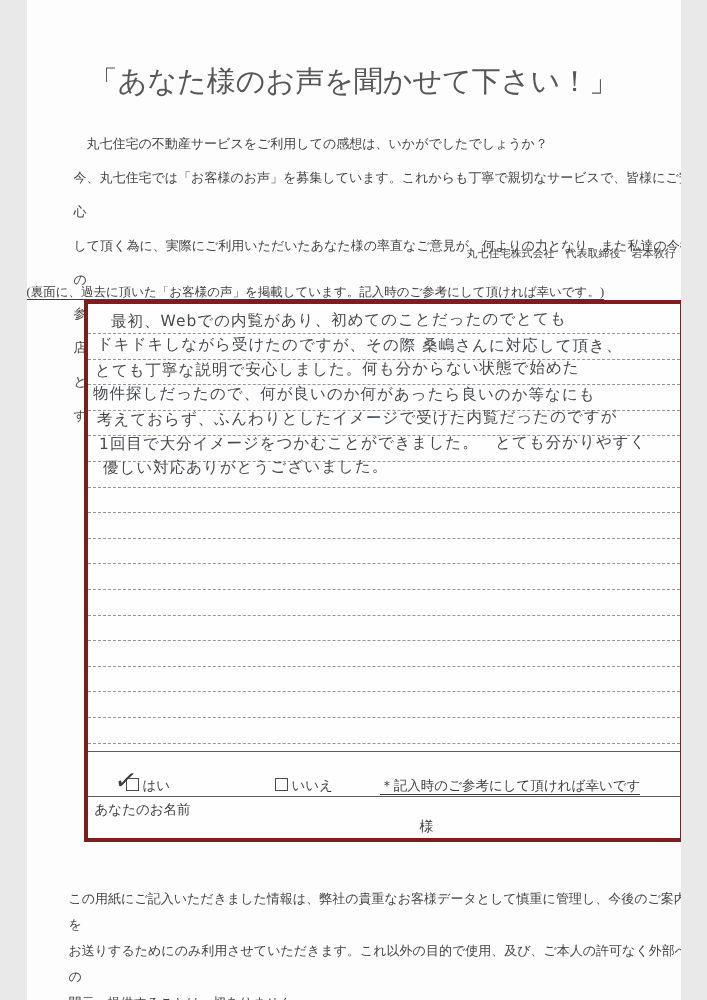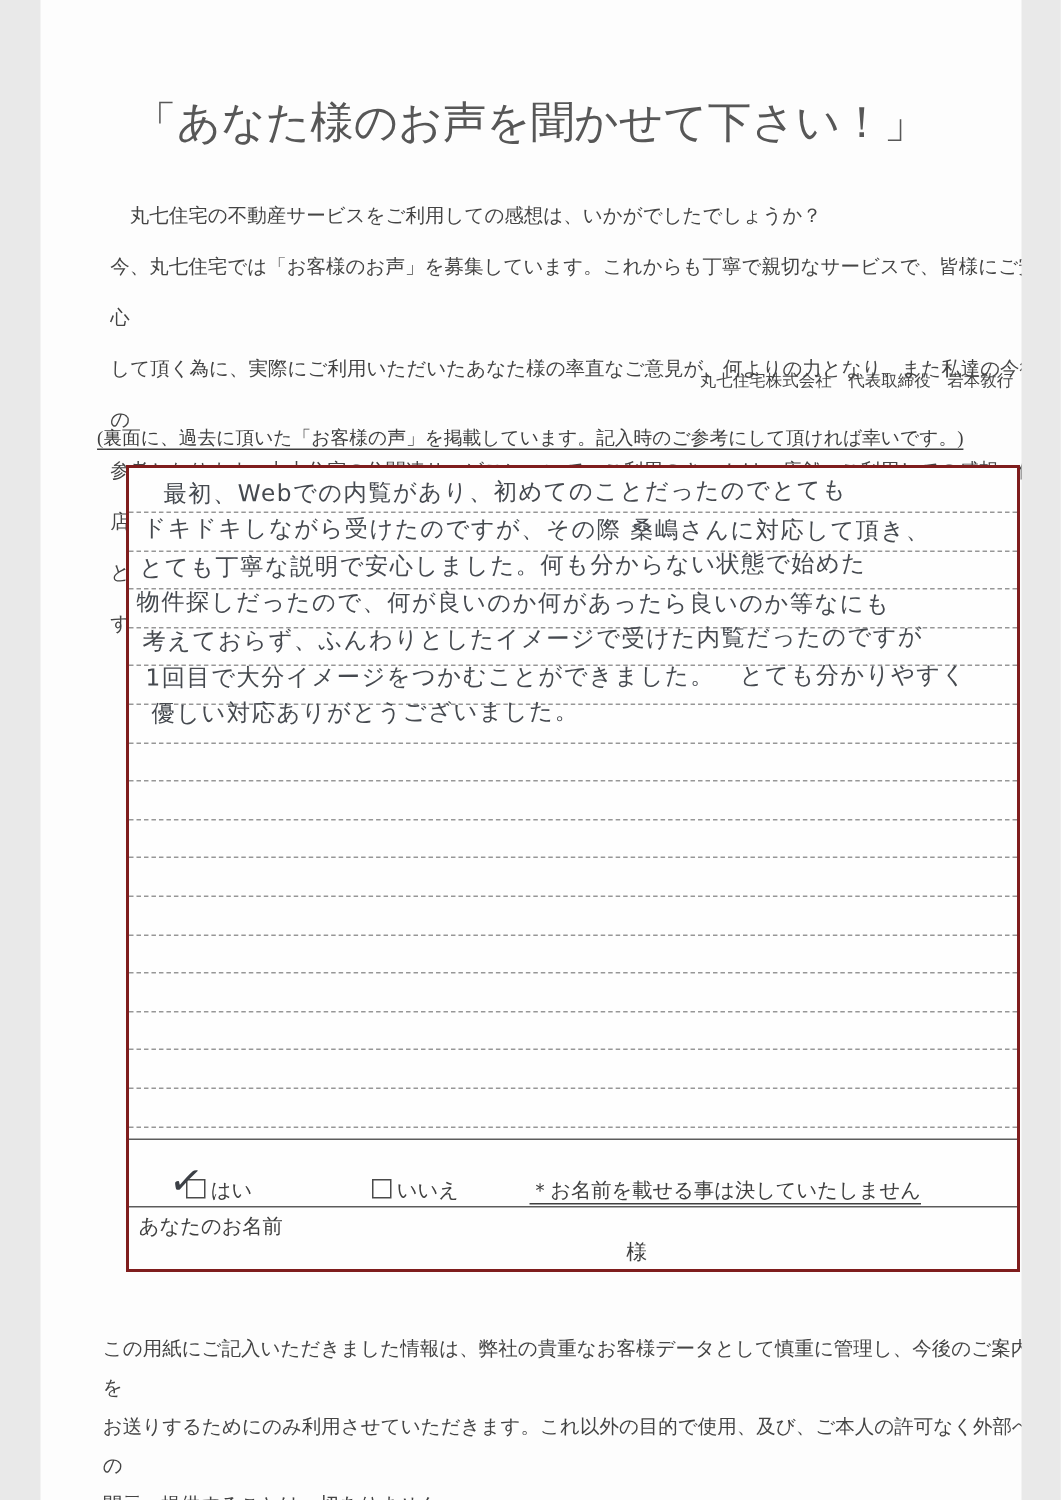--- a/index.html
+++ b/index.html
@@ -22,27 +22,27 @@
     position:absolute;top:127px;left:47px;width:625px;
     font-size:13px;line-height:34px;color:#444;
     white-space:pre-line;
   }
   .signature{
     position:absolute;top:246px;left:47px;width:602px;
     text-align:right;font-size:11px;color:#444;
   }
   .note{
     position:absolute;top:284px;left:0;right:0;
-    text-align:center;font-size:12.5px;color:#3f3f3f;
+    text-align:left;font-size:12.5px;color:#3f3f3f;
     text-decoration:underline;text-underline-offset:3px;
   }
   .form-box{
-    position:absolute;left:57px;top:310px;
+    position:absolute;left:57px;top:300px;
     width:592px;height:534px;
-    border:2px solid #7f1d1d;background:#fefefe;
+    border:4px solid #7f1d1d;background:#fefefe;
   }
   .ruled-lines{position:absolute;top:0;left:0;right:0;}
   .ruled-line{height:24.6px;border-bottom:1px dashed #979797;}
   .ruled-line:first-child{height:29px;}
   .hw{
     position:absolute;height:24px;line-height:24px;
     font-family:"DejaVu Sans","Liberation Sans",sans-serif;
     font-size:15.5px;letter-spacing:1px;color:#45494f;
     white-space:nowrap;transform:rotate(-0.35deg);
   }
@@ -56,21 +56,21 @@
   .sep{position:absolute;left:0;right:0;border-top:1.5px solid #5c5c5c;}
   .sep1{top:447px;}
   .sep2{top:492px;}
   .question{position:absolute;top:452px;left:7px;font-size:13.5px;color:#3f3f3f;}
   .opt-row{position:absolute;top:473px;left:38px;font-size:13.5px;color:#3f3f3f;}
   .cb{
     display:inline-block;width:11px;height:11px;
     border:1.5px solid #4a4a4a;background:#fff;
     margin-right:4px;vertical-align:-1px;
   }
-  .opt-no{margin-left:44px;padding-left:32px;}
+  .opt-no{margin-left:69px;padding-left:32px;}
   .noname{
     margin-left:44px;
     border-bottom:1.5px solid #3f3f3f;padding-bottom:1px;
   }
   .checkmark{
     position:absolute;top:461px;left:27px;
     font-size:26px;color:#3c4046;
     font-family:"DejaVu Sans",sans-serif;
     transform:rotate(4deg) skewX(-6deg);
     pointer-events:none;
@@ -131,21 +131,21 @@
     <div class="hw hw5">考えておらず、ふんわりとしたイメージで受けた内覧だったのですが</div>
     <div class="hw hw6">1回目で大分イメージをつかむことができました。　とても分かりやすく</div>
     <div class="hw hw7">優しい対応ありがとうございました。</div>
 
     <div class="sep sep1"></div>
 
 
     <div class="opt-row">
       <span class="opt"><span class="cb"></span><span>はい</span></span>
       <span class="opt opt-no"><span class="cb"></span><span>いいえ</span></span>
-      <span class="noname">＊お名前を載せる事は決していたしません</span>
+      <span class="noname">＊記入時のご参考にして頂ければ幸いです</span>
     </div>
 
     <div class="checkmark">✓</div>
 
     <div class="sep sep2"></div>
 
     <div class="name-area"></div>
     <div class="name-label">あなたのお名前</div>
     <div class="sama">様</div>
 

